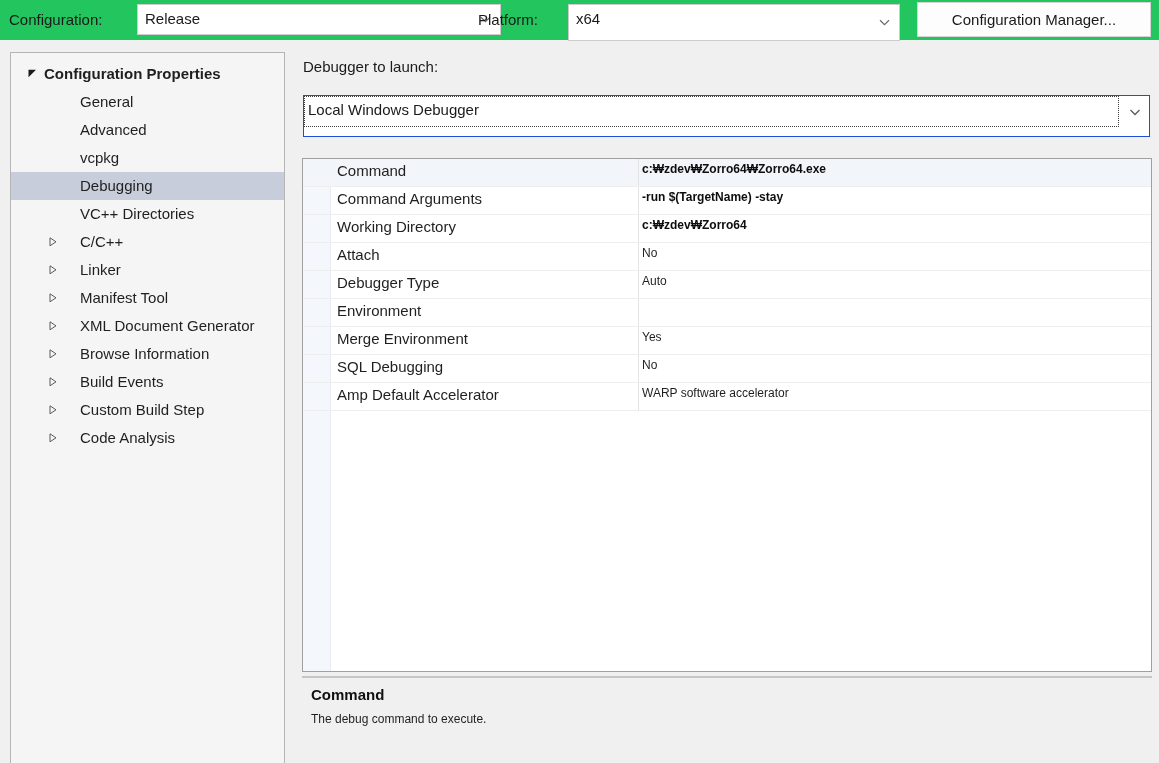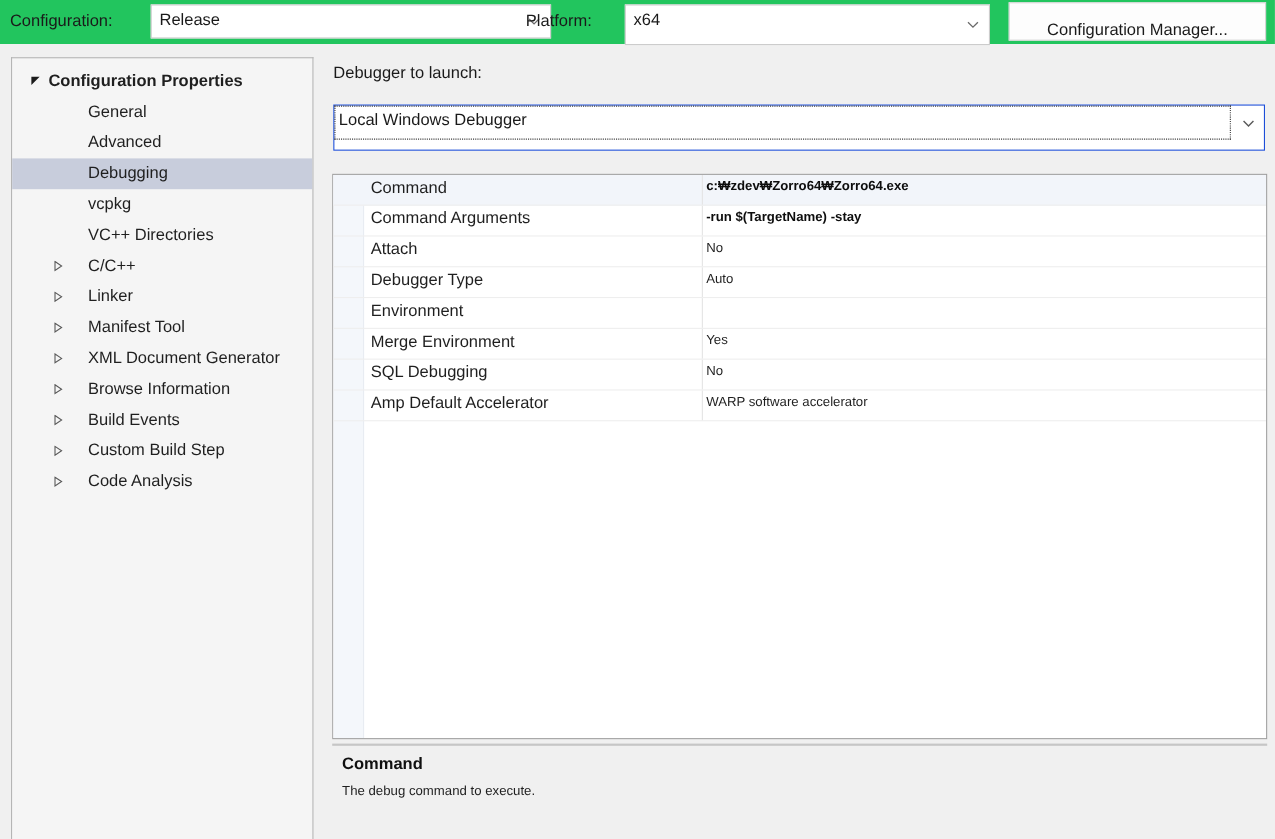--- a/index.html
+++ b/index.html
@@ -82,21 +82,21 @@
     width: 234px; height: 35px;
     background: #fdfdfd;
     border: 1px solid #d4d4d4;
     box-sizing: border-box;
     font-family: "Liberation Sans", sans-serif;
     font-size: 15px;
     color: #1a1a1a;
     text-align: center;
     line-height: 33px;
     white-space: nowrap;
-    padding: 8px;
+    padding: 0;
   }
 
   
   .treepanel {
     position: absolute;
     left: 10px; top: 52px;
     width: 275px; height: 711px;
     background: #f5f5f5;
     border-left: 1px solid #b5b5b5;
     border-top: 1px solid #b5b5b5;
@@ -298,27 +298,27 @@
         <span class="tlabel">Configuration Properties</span>
       </div>
       <div class="tnode d1">
         <span class="tw"></span>
         <span class="tlabel">General</span>
       </div>
       <div class="tnode d1">
         <span class="tw"></span>
         <span class="tlabel">Advanced</span>
       </div>
+      <div class="tnode d1">
+        <span class="tw"></span>
+        <span class="tlabel">vcpkg</span>
+      </div>
       <div class="tnode d1 sel">
         <span class="tw"></span>
         <span class="tlabel">Debugging</span>
-      </div>
-      <div class="tnode d1">
-        <span class="tw"></span>
-        <span class="tlabel">vcpkg</span>
       </div>
       <div class="tnode d1">
         <span class="tw"></span>
         <span class="tlabel">VC++ Directories</span>
       </div>
       <div class="tnode d1">
         <span class="tw">
           <svg width="10" height="10" viewBox="0 0 10 10">
             <path d="M2 0.8 L8 4.8 L2 8.8 Z" fill="none" stroke="#5a5a5a" stroke-width="1"></path>
           </svg>
@@ -405,20 +405,25 @@
         <span class="pname">Command</span>
         <span class="pdiv"></span>
         <span class="pval bold">c:₩zdev₩Zorro64₩Zorro64.exe</span>
       </div>
       <div class="prow">
         <span class="pname">Command Arguments</span>
         <span class="pdiv"></span>
         <span class="pval bold">-run $(TargetName) -stay</span>
       </div>
       <div class="prow">
+        <span class="pname">Working Directory</span>
+        <span class="pdiv"></span>
+        <span class="pval bold">c:₩zdev₩Zorro64</span>
+      </div>
+      <div class="prow">
         <span class="pname">Attach</span>
         <span class="pdiv"></span>
         <span class="pval">No</span>
       </div>
       <div class="prow">
         <span class="pname">Debugger Type</span>
         <span class="pdiv"></span>
         <span class="pval">Auto</span>
       </div>
       <div class="prow">

